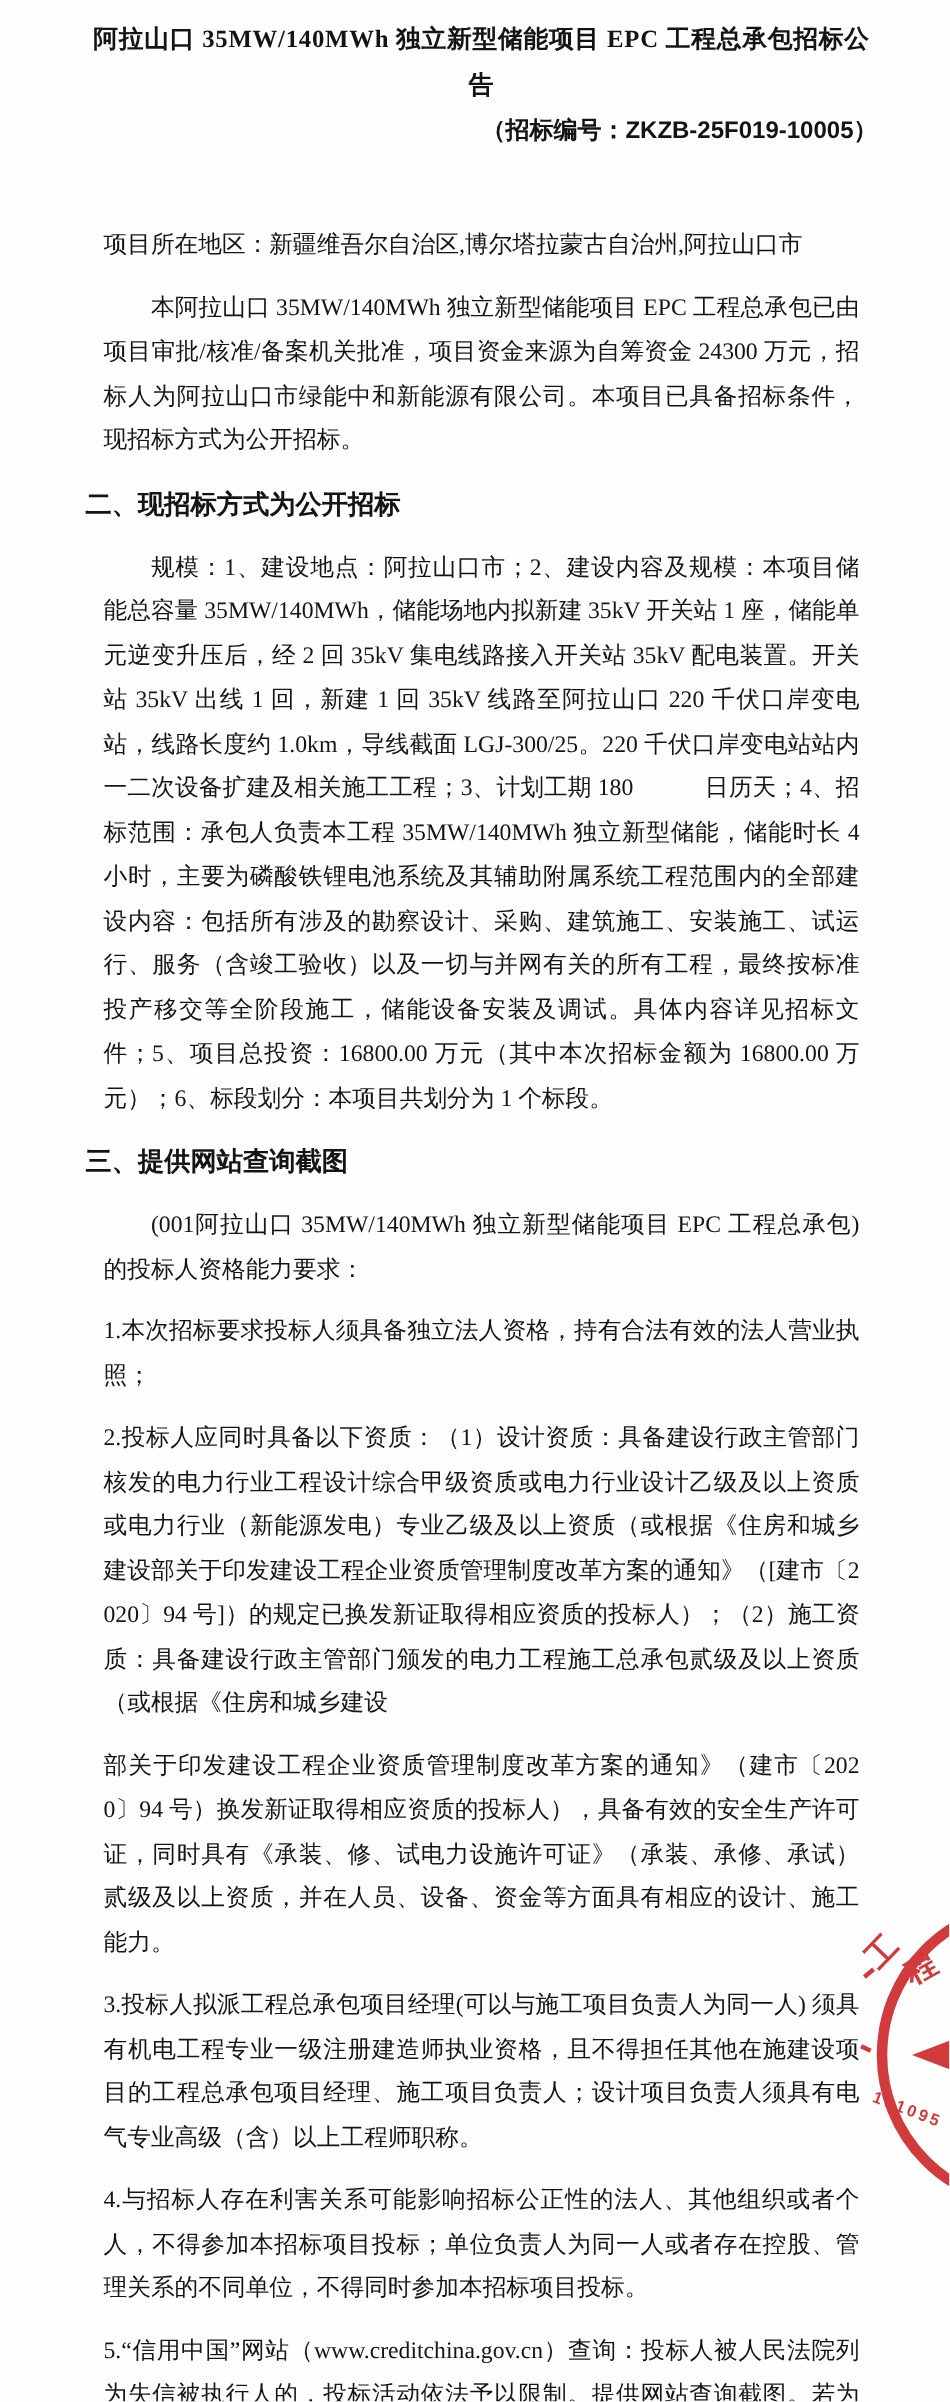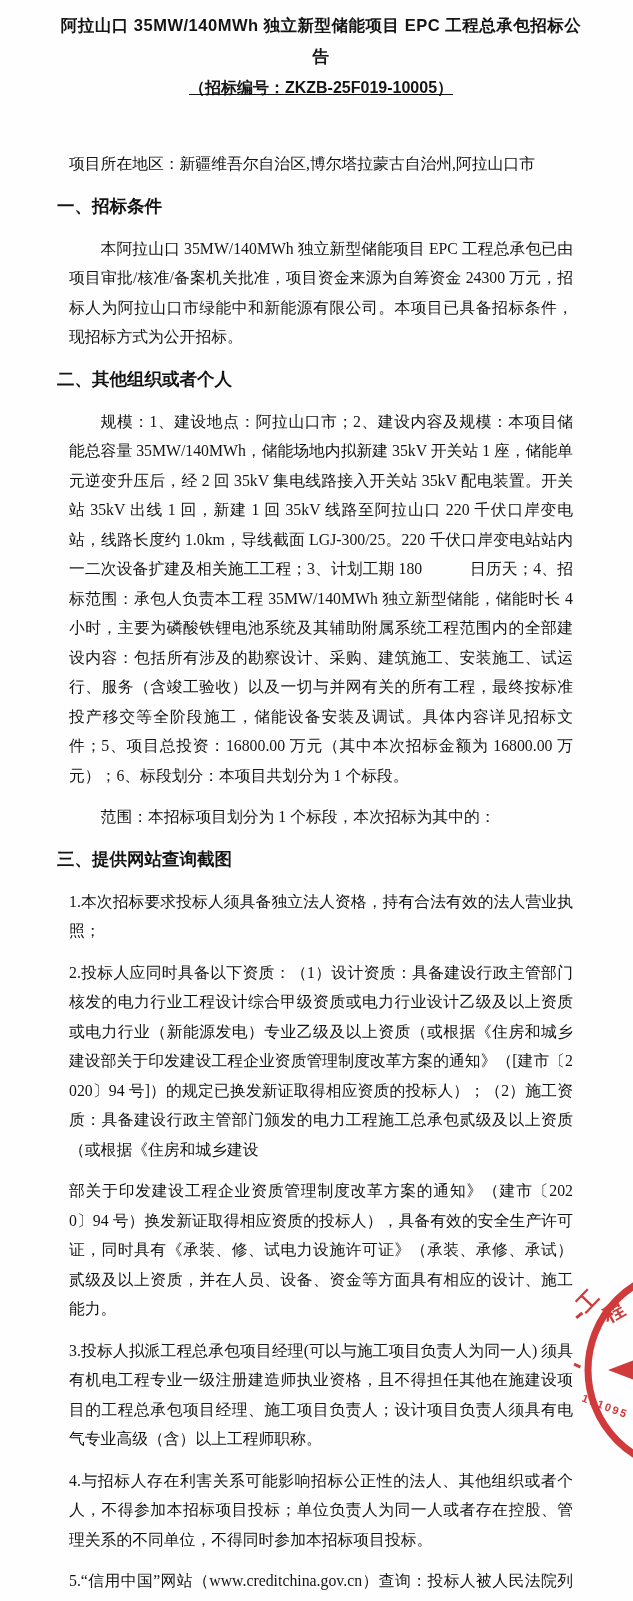--- a/index.html
+++ b/index.html
@@ -11,31 +11,30 @@
     font-family:"Liberation Serif","DejaVu Serif",serif;
     color:#141414;
   }
   .content{
     position:absolute;
     left:57px;top:10px;
     width:528px;
   }
   .title{
     margin:0;
-    font-family:Liberation Sans, sans-serif;
+    font-family:Liberation Serif, serif;
     font-size:16.5px;line-height:31px;
     font-weight:700;text-align:center;
     letter-spacing:.5px;
   }
   .subtitle{
     font-family:"Liberation Sans","DejaVu Sans",sans-serif;
     font-size:16px;line-height:31px;
-    font-weight:700;text-align:center;
+    font-weight:700;text-align:right;
     margin:0 0 46px 0;
-    text-decoration:underline;
   }
   .para{
     margin:12px;
     font-size:15.8px;line-height:29.5px;
     font-weight:500;
     text-align:justify;
     word-break:break-all;
   }
   .indent{text-indent:2em;}
   .gap-top{margin-top:6px;}
@@ -62,28 +61,27 @@
 <body>
 
 <div class="page">
   <div class="content">
 
     <h1 class="title">阿拉山口 35MW/140MWh 独立新型储能项目 EPC 工程总承包招标公告</h1>
     <div class="subtitle">（招标编号：ZKZB-25F019-10005）</div>
 
     <p class="para">项目所在地区：新疆维吾尔自治区,博尔塔拉蒙古自治州,阿拉山口市</p>
 
-    <h2 class="heading">一、招标条件</h2>
     <p class="para indent">本阿拉山口 35MW/140MWh 独立新型储能项目 EPC 工程总承包已由项目审批/核准/备案机关批准，项目资金来源为自筹资金 24300 万元，招标人为阿拉山口市绿能中和新能源有限公司。本项目已具备招标条件，现招标方式为公开招标。</p>
 
-    <h2 class="heading">二、其他组织或者个人</h2>
+    <h2 class="heading">二、现招标方式为公开招标</h2>
     <p class="para indent">规模：1、建设地点：阿拉山口市；2、建设内容及规模：本项目储能总容量 35MW/140MWh，储能场地内拟新建 35kV 开关站 1 座，储能单元逆变升压后，经 2 回 35kV 集电线路接入开关站 35kV 配电装置。开关站 35kV 出线 1 回，新建 1 回 35kV 线路至阿拉山口 220 千伏口岸变电站，线路长度约 1.0km，导线截面 LGJ-300/25。220 千伏口岸变电站站内一二次设备扩建及相关施工工程；3、计划工期 180　　　日历天；4、招标范围：承包人负责本工程 35MW/140MWh 独立新型储能，储能时长 4 小时，主要为磷酸铁锂电池系统及其辅助附属系统工程范围内的全部建设内容：包括所有涉及的勘察设计、采购、建筑施工、安装施工、试运行、服务（含竣工验收）以及一切与并网有关的所有工程，最终按标准投产移交等全阶段施工，储能设备安装及调试。具体内容详见招标文件；5、项目总投资：16800.00 万元（其中本次招标金额为 16800.00 万元）；6、标段划分：本项目共划分为 1 个标段。</p>
-    <p class="para indent">范围：本招标项目划分为 1 个标段，本次招标为其中的：</p>
 
     <h2 class="heading">三、提供网站查询截图</h2>
+    <p class="para indent">(001阿拉山口 35MW/140MWh 独立新型储能项目 EPC 工程总承包) 的投标人资格能力要求：</p>
     <p class="para">1.本次招标要求投标人须具备独立法人资格，持有合法有效的法人营业执照；</p>
     <p class="para">2.投标人应同时具备以下资质：（1）设计资质：具备建设行政主管部门核发的电力行业工程设计综合甲级资质或电力行业设计乙级及以上资质或电力行业（新能源发电）专业乙级及以上资质（或根据《住房和城乡建设部关于印发建设工程企业资质管理制度改革方案的通知》（[建市〔2020〕94 号]）的规定已换发新证取得相应资质的投标人）；（2）施工资质：具备建设行政主管部门颁发的电力工程施工总承包贰级及以上资质（或根据《住房和城乡建设</p>
     <p class="para gap-top">部关于印发建设工程企业资质管理制度改革方案的通知》（建市〔2020〕94 号）换发新证取得相应资质的投标人），具备有效的安全生产许可证，同时具有《承装、修、试电力设施许可证》（承装、承修、承试）贰级及以上资质，并在人员、设备、资金等方面具有相应的设计、施工能力。</p>
     <p class="para">3.投标人拟派工程总承包项目经理(可以与施工项目负责人为同一人) 须具有机电工程专业一级注册建造师执业资格，且不得担任其他在施建设项目的工程总承包项目经理、施工项目负责人；设计项目负责人须具有电气专业高级（含）以上工程师职称。</p>
     <p class="para">4.与招标人存在利害关系可能影响招标公正性的法人、其他组织或者个人，不得参加本招标项目投标；单位负责人为同一人或者存在控股、管理关系的不同单位，不得同时参加本招标项目投标。</p>
     <p class="para">5.“信用中国”网站（www.creditchina.gov.cn）查询：投标人被人民法院列为失信被执行人的，投标活动依法予以限制。提供网站查询截图。若为联合体投标，应当对所有联合体成员进行失信被执行人信息查询。联合体中有一个或一个以上成员属于失信被执行人的，联合体视为失信被执行人。签订合同前或执行合同中，投标人为失信被执行人的，招标人依法取消其中标资格或中止合同。注：因“信用中国-失信被执行人”查询网址链接为“中国执行信息公开网”网站,故失信被执行人查询以中国执行信息公开网(http://zxgk.court.govcn)查询为准。</p>
 
   </div>
 
   <div class="stamp">

